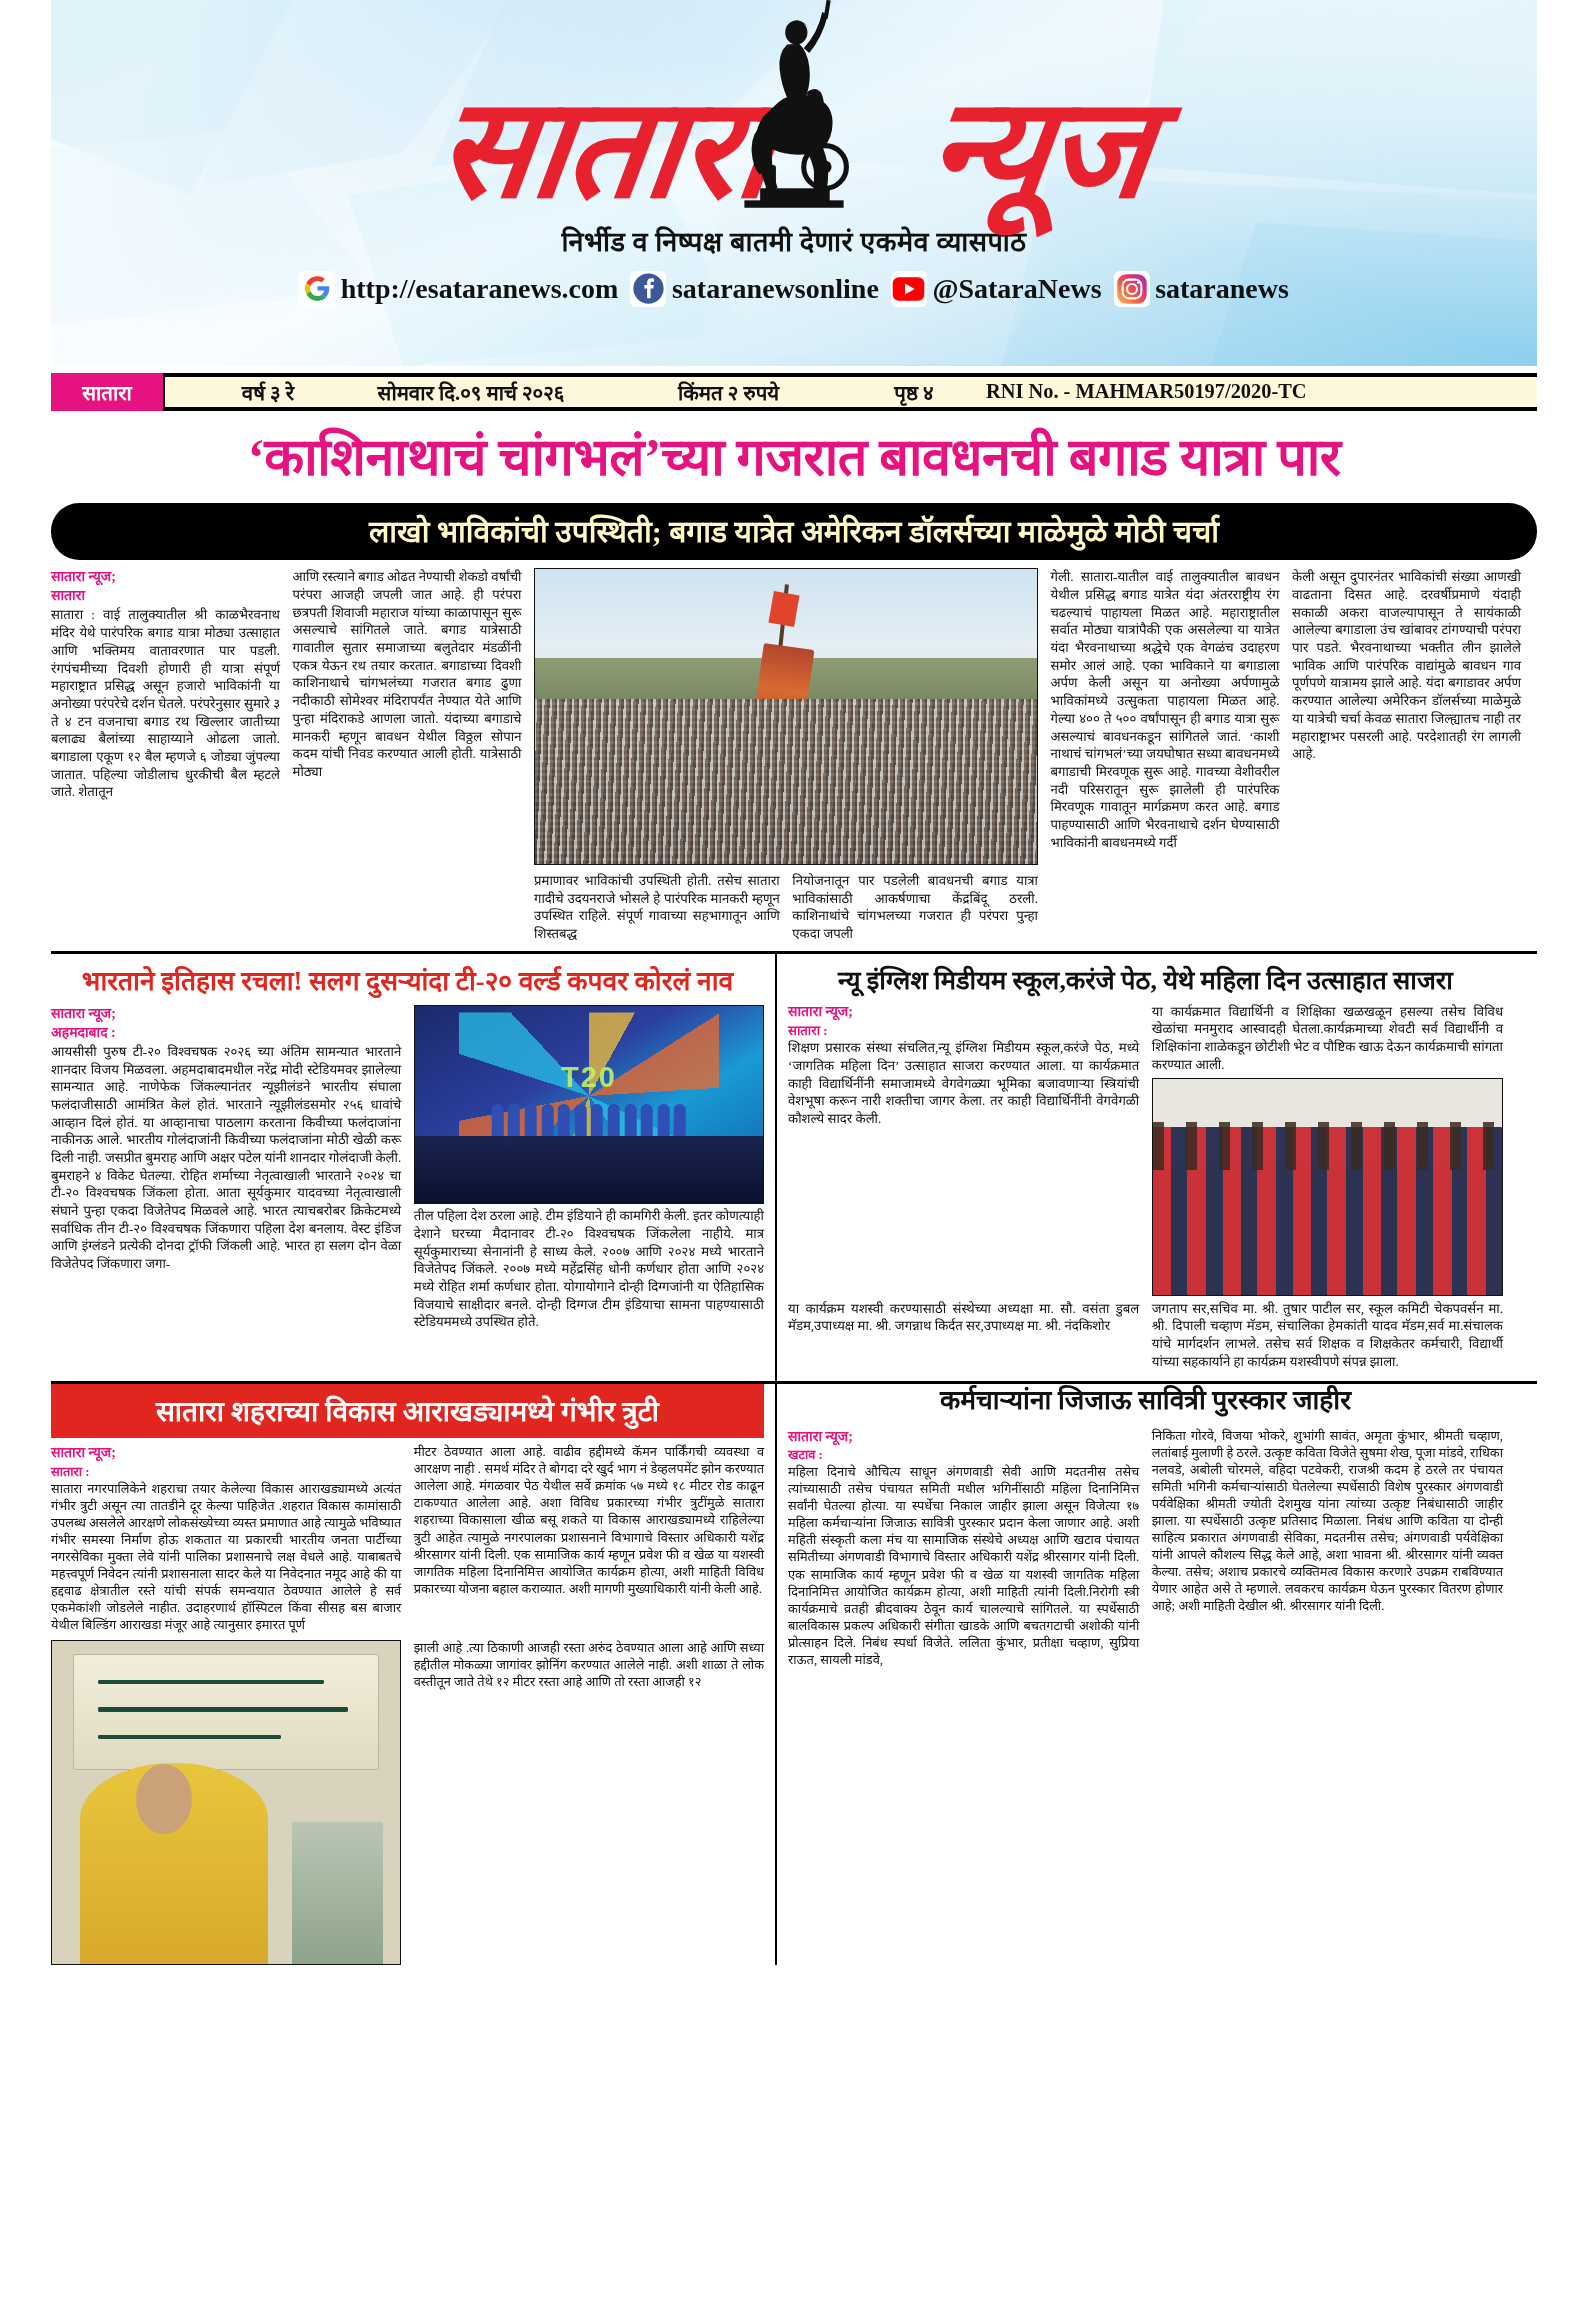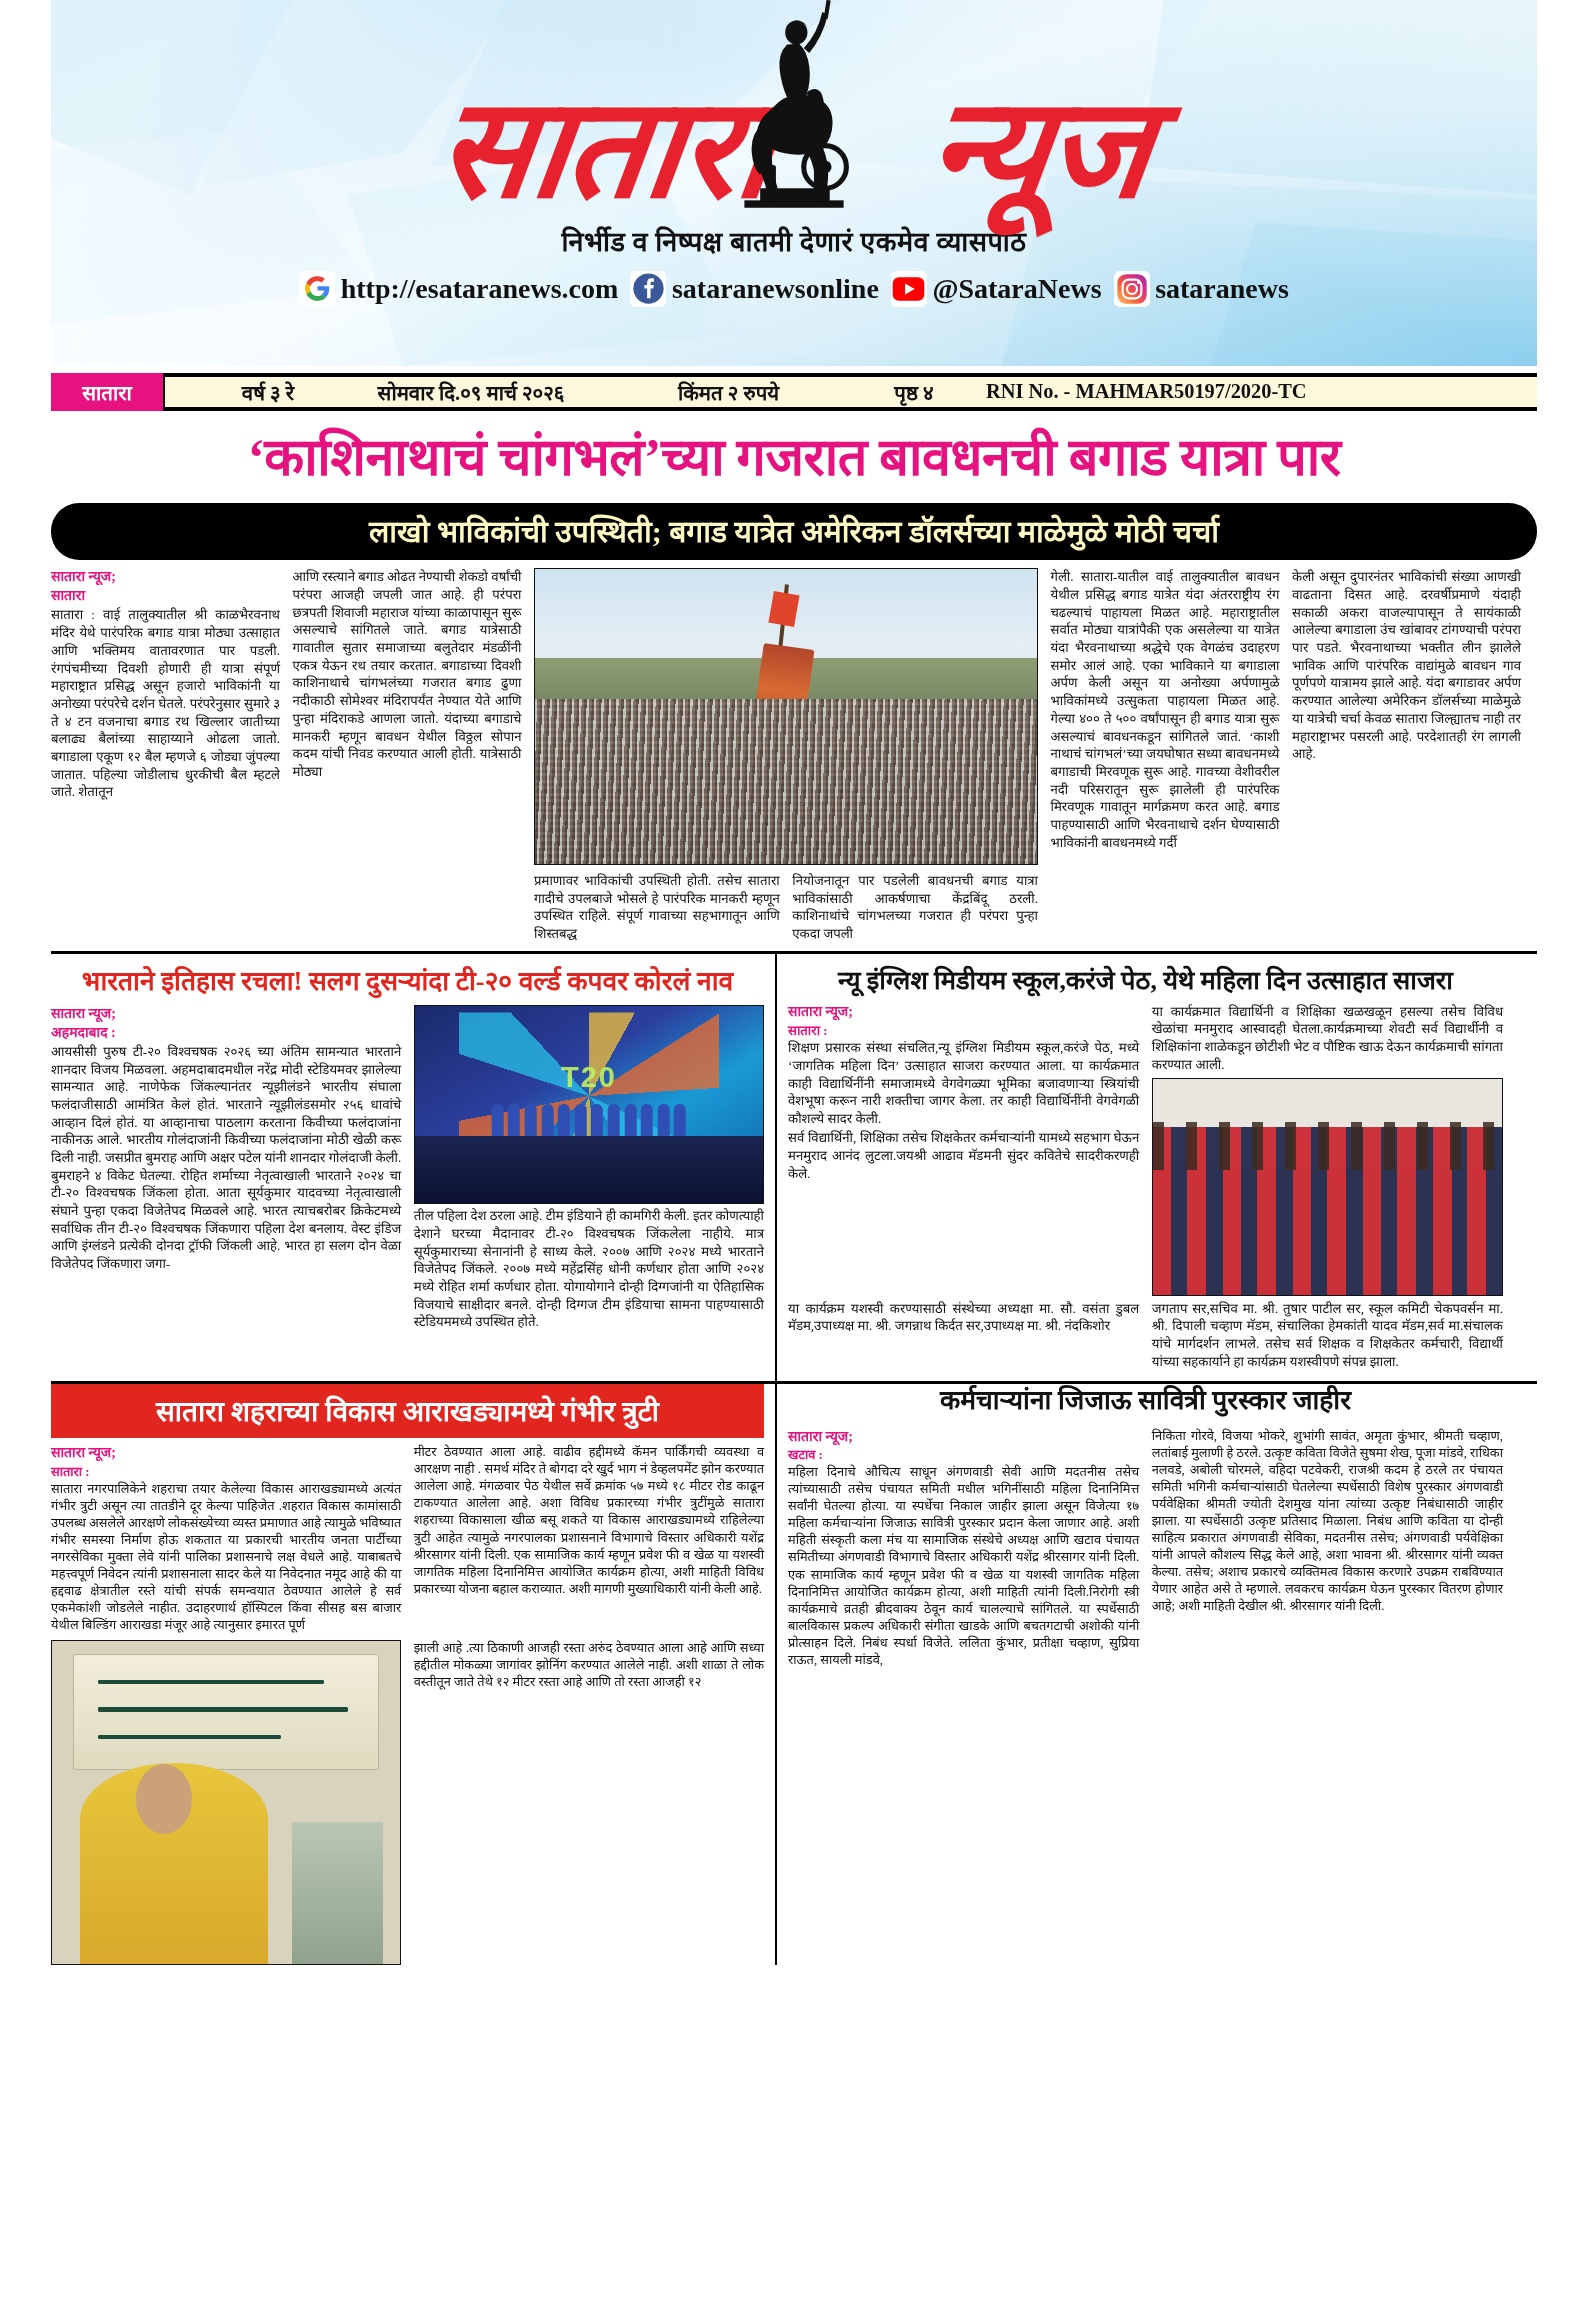--- a/index.html
+++ b/index.html
@@ -392,21 +392,21 @@
   <div class="lead-photo-cell">
     <div class="photo crowdphoto">
       <div class="cp-sky"></div>
       <div class="cp-trees"></div>
       <div class="cp-pole"></div>
       <div class="cp-rath"></div>
       <div class="cp-flag"></div>
       <div class="cp-crowd"></div>
     </div>
     <div class="two-col" style="margin-top:3.7px;">
-      <div class="caption">प्रमाणावर भाविकांची उपस्थिती होती. तसेच सातारा गादीचे उपलबाजे भोसले हे पारंपरिक मानकरी म्हणून उपस्थित राहिले. संपूर्ण गावाच्या सहभागातून आणि शिस्तबद्ध</div>
+      <div class="caption">प्रमाणावर भाविकांची उपस्थिती होती. तसेच सातारा गादीचे उदयनराजे भोसले हे पारंपरिक मानकरी म्हणून उपस्थित राहिले. संपूर्ण गावाच्या सहभागातून आणि शिस्तबद्ध</div>
       <div class="caption">नियोजनातून पार पडलेली बावधनची बगाड यात्रा भाविकांसाठी आकर्षणाचा केंद्रबिंदू ठरली. काशिनाथांचे चांगभलच्या गजरात ही परंपरा पुन्हा एकदा जपली</div>
     </div>
   </div>
 
   <div class="col">
     <p>गेली. सातारा-यातील वाई तालुक्यातील बावधन येथील प्रसिद्ध बगाड यात्रेत यंदा अंतरराष्ट्रीय रंग चढल्याचं पाहायला मिळत आहे. महाराष्ट्रातील सर्वात मोठ्या यात्रांपैकी एक असलेल्या या यात्रेत यंदा भैरवनाथाच्या श्रद्धेचे एक वेगळंच उदाहरण समोर आलं आहे.
 एका भाविकाने या बगाडाला अर्पण केली असून या अनोख्या अर्पणामुळे भाविकांमध्ये उत्सुकता पाहायला मिळत आहे. गेल्या ४०० ते ५०० वर्षांपासून ही बगाड यात्रा सुरू असल्याचं बावधनकडून सांगितले जातं.
 ‘काशी नाथाचंं चांगभलं’च्या जयघोषात सध्या बावधनमध्ये बगाडाची मिरवणूक सुरू आहे. गावच्या वेशीवरील नदी परिसरातून सुरू झालेली ही पारंपरिक मिरवणूक गावातून मार्गक्रमण करत आहे. बगाड पाहण्यासाठी आणि भैरवनाथाचे दर्शन घेण्यासाठी भाविकांनी बावधनमध्ये गर्दी</p>
   </div>
 
@@ -454,21 +454,20 @@
     </div>
   </div>
 
   <div class="r2-right">
     <div class="sec-head-black">न्यू इंग्लिश मिडीयम स्कूल,करंजे पेठ, येथे महिला दिन उत्साहात साजरा</div>
     <div class="two-col">
       <div class="col">
         <div class="byline">सातारा न्यूज;</div>
         <div class="byline2">सातारा :</div>
         <p>शिक्षण प्रसारक संस्था संचलित,न्यू इंग्लिश मिडीयम स्कूल,करंजे पेठ, मध्ये ‘जागतिक महिला दिन’ उत्साहात साजरा करण्यात आला. या कार्यक्रमात काही विद्यार्थिनींनी समाजामध्ये वेगवेगळ्या भूमिका बजावणाऱ्या स्त्रियांची वेशभूषा करून नारी शक्तीचा जागर केला. तर काही विद्यार्थिनींनी वेगवेगळी कौशल्ये सादर केली.</p>
-        <p>सर्व विद्यार्थिनी, शिक्षिका तसेच शिक्षकेतर कर्मचाऱ्यांनी यामध्ये सहभाग घेऊन मनमुराद आनंद लुटला.जयश्री आढाव मॅडमनी सुंदर कवितेचे सादरीकरणही केले.</p>
       </div>
       <div>
         <div class="col">
           <p>या कार्यक्रमात विद्यार्थिनी व शिक्षिका खळखळून हसल्या तसेच विविध खेळांचा मनमुराद आस्वादही घेतला.कार्यक्रमाच्या शेवटी सर्व विद्यार्थीनी व शिक्षिकांना शाळेकडून छोटीशी भेट व पौष्टिक खाऊ देऊन कार्यक्रमाची सांगता करण्यात आली.</p>
         </div>
         <div class="schoolphoto" style="margin-top:4.6px;">
           <div class="sc-room"></div>
           <div class="sc-kids"></div>
           <div class="sc-heads"></div>
         </div>

